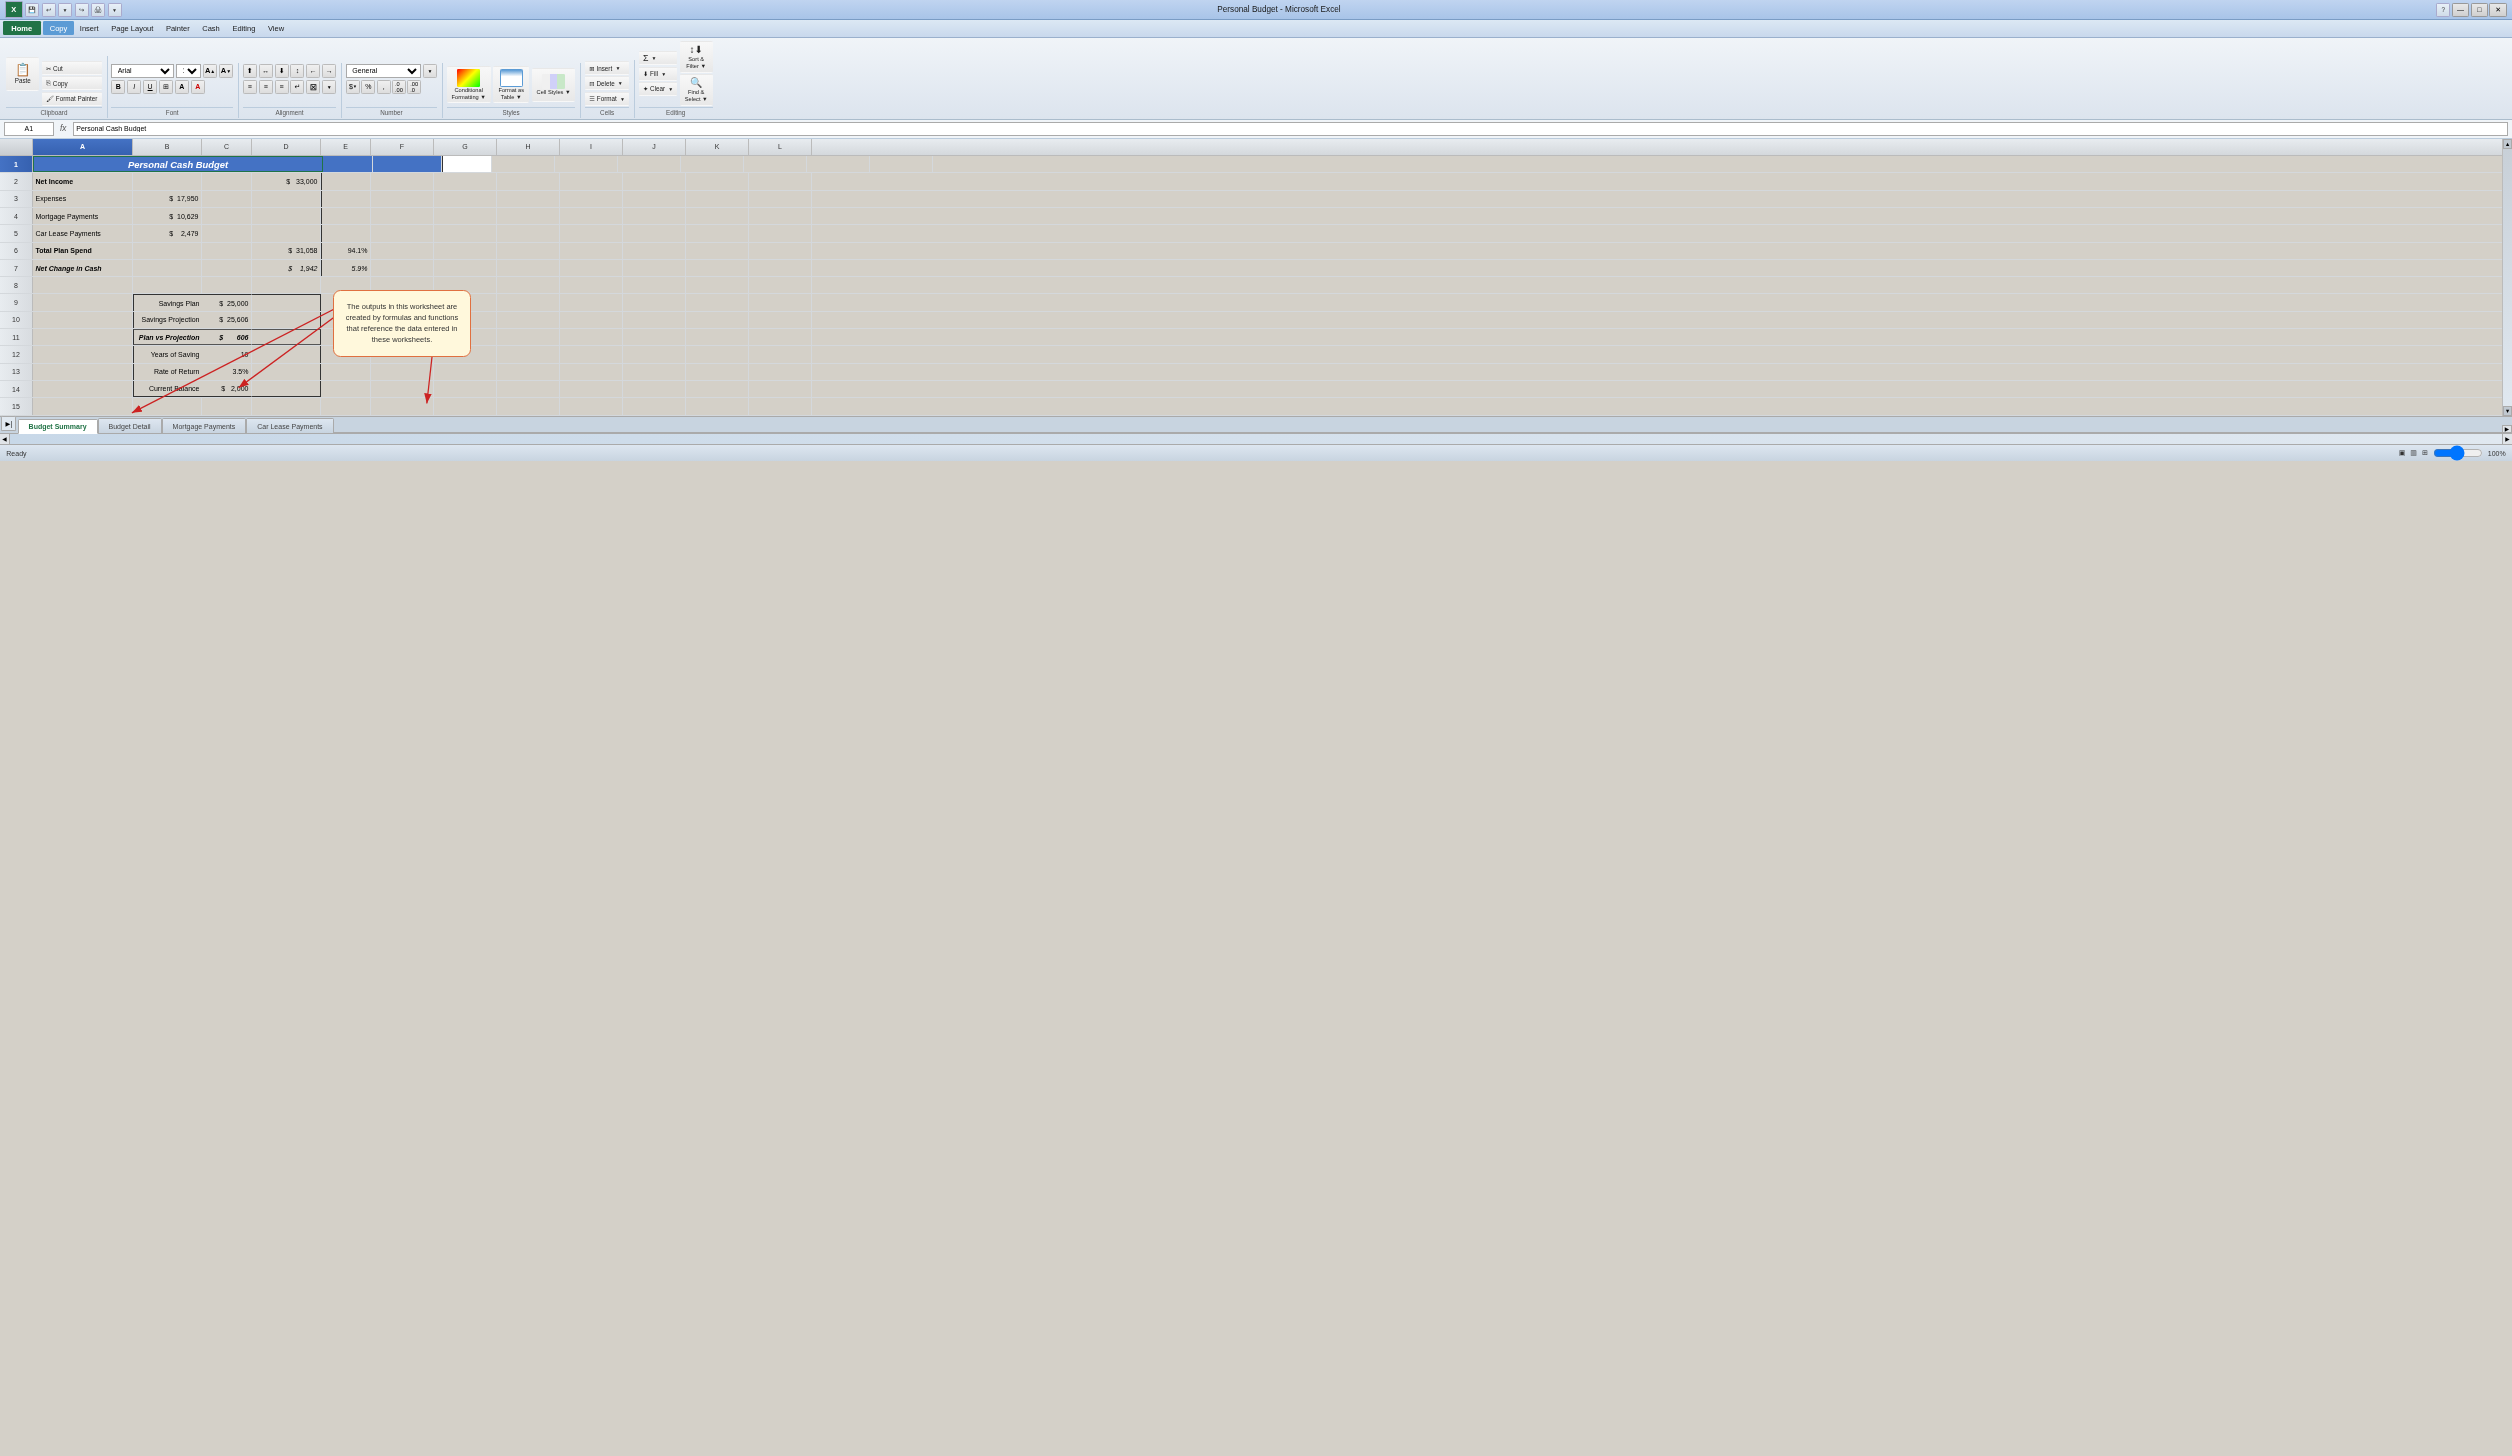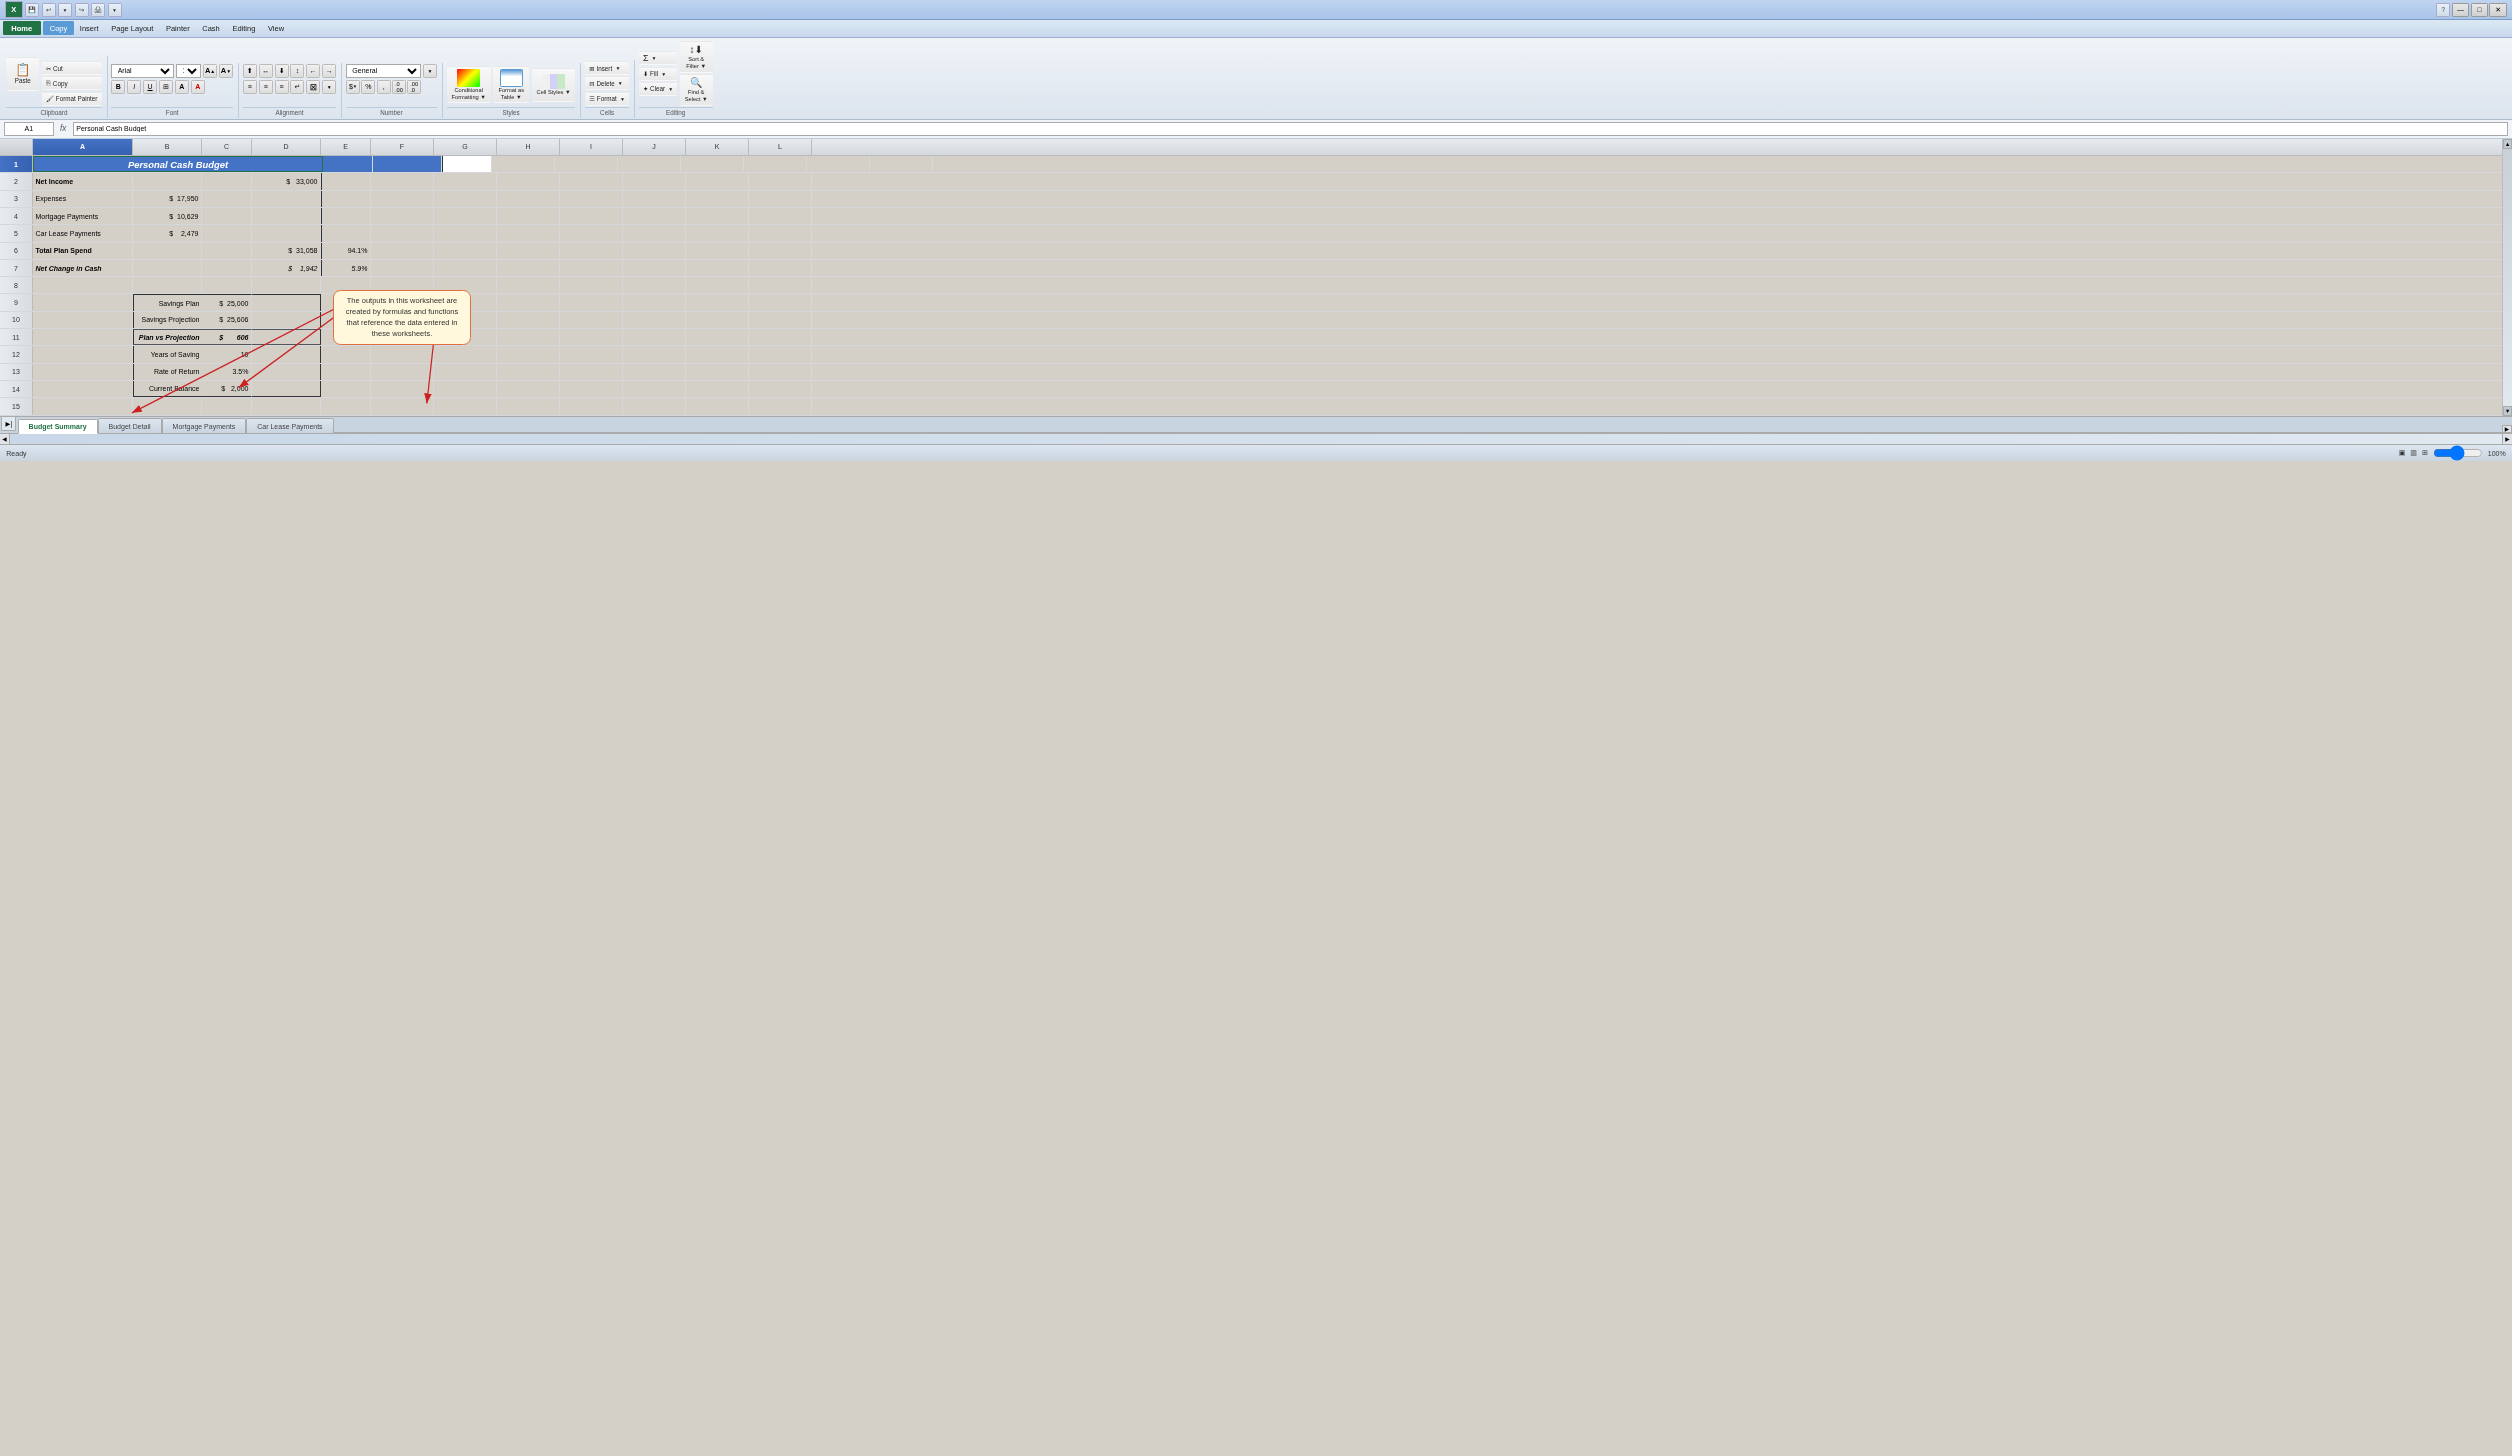--- a/index.html
+++ b/index.html
@@ -178,21 +178,21 @@
       border-top: 0.6px solid #aaa;
       justify-content: space-between;
     }
 
     
     .callout {
       position: absolute;
       background: #fff8dc;
       border: 1.3px solid #e07040;
       border-radius: 7.5px;
-      padding: 4px 10px;
+      padding: 10px 10px;
       font-size: 7.5px;
       color: #333;
       text-align: center;
       line-height: 1.5;
       z-index: 10;
       max-width: 138px;
     }
 
     
     .tab-nav { width: 15px; height: 15px; background: #e0e8f0; border: 0.6px solid #aaa; border-radius: 1.3px; display:flex; align-items:center; justify-content:center; cursor:pointer; font-size:6.3px; position: absolute; bottom: 1.3px; }
@@ -227,20 +227,21 @@
 <div id="title-bar">
   <div class="left-icons">
     <div class="qat-icon" style="background:#217346;color:white;font-weight:bold;font-size:7.5px;width:17.6px;height:17.6px;">X</div>
     <div class="qat-icon">💾</div>
     <div class="qat-icon">↩</div>
     <div class="qat-icon" style="font-size:5px;">▼</div>
     <div class="qat-icon">↪</div>
     <div class="qat-icon">🖨</div>
     <div class="qat-icon" style="font-size:5px;">▼</div>
   </div>
+  <div class="title">Personal Budget - Microsoft Excel</div>
   <div class="win-controls">
     <div class="qat-icon">?</div>
     <div class="win-btn">—</div>
     <div class="win-btn">□</div>
     <div class="win-btn">✕</div>
   </div>
 </div>
 
 <div id="menu-bar">
   <div class="menu-item file-btn">Home</div>

